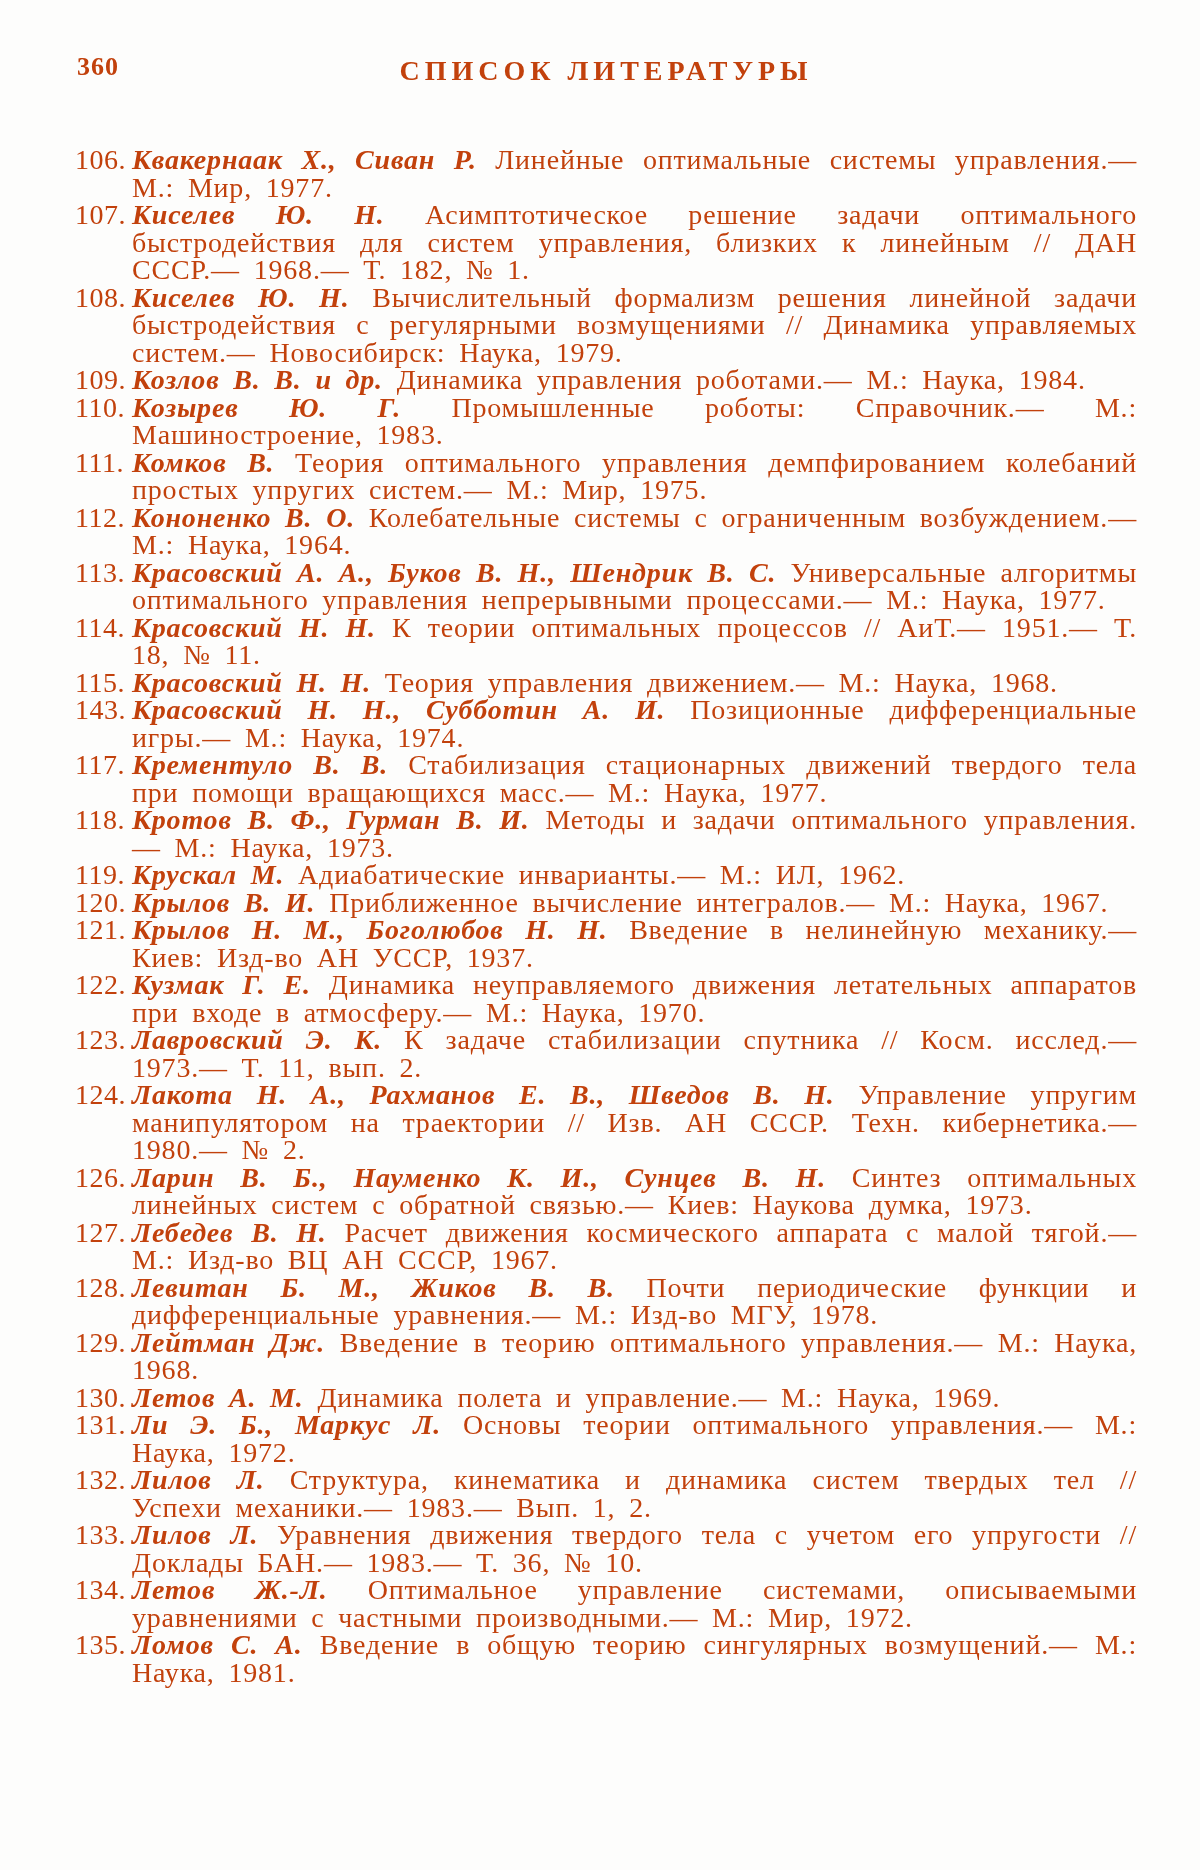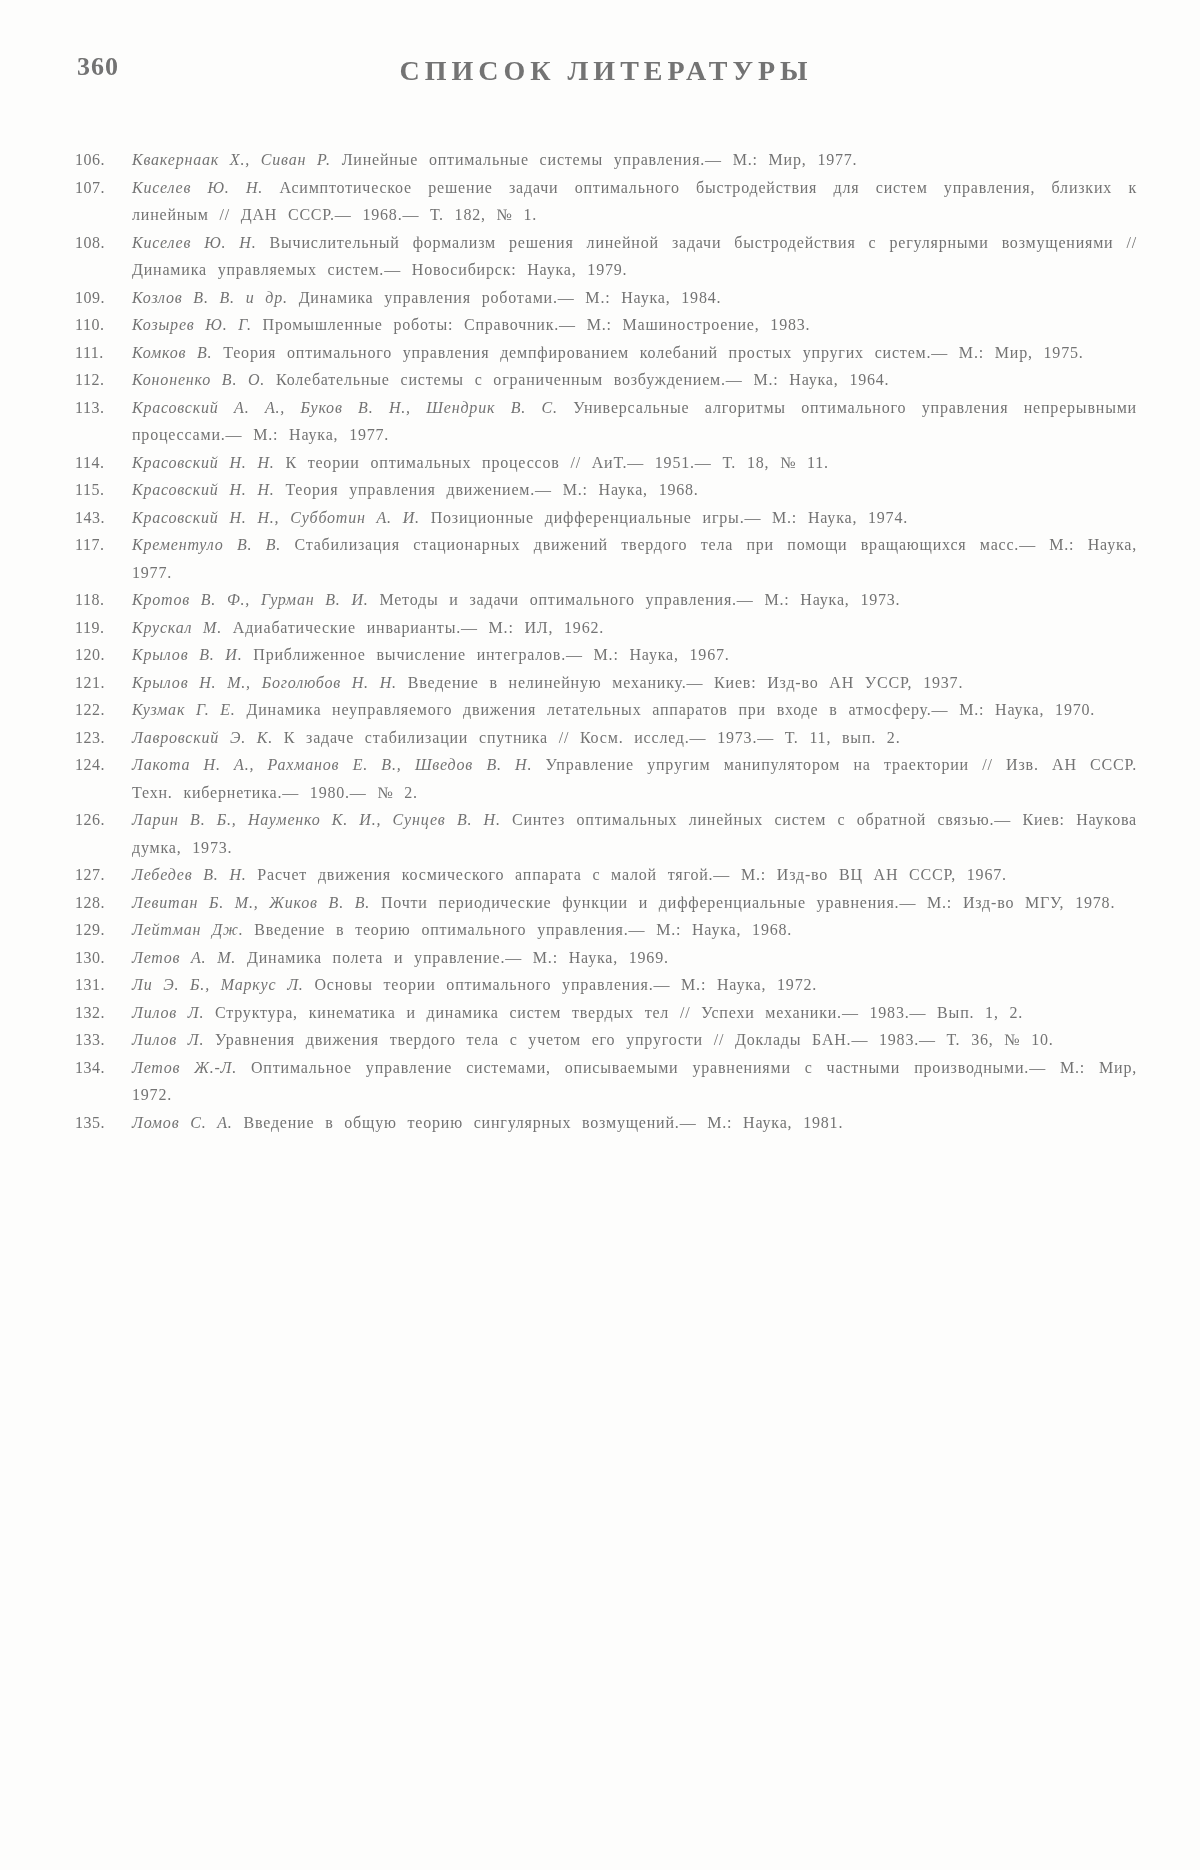--- a/index.html
+++ b/index.html
@@ -2,21 +2,21 @@
 <html lang="ru"><head>
 <meta charset="utf-8">
 <style>
   * { margin: 0; padding: 0; box-sizing: border-box; }
   html, body { background: #ffffff; }
   .page {
     position: relative;
     width: 1200px;
     height: 1870px;
     background: #fdfdfc;
-    color: #737373;
+    color: #c2410c;
     font-family: "Liberation Serif", serif;
     overflow: hidden;
   }
   .content {
     position: absolute;
     left: 75px;
     top: 50px;
     width: 1062px;
   }
   .page-header {
@@ -40,32 +40,32 @@
     padding-top: 5px;
   }
   .ref-list {
     list-style: none;
     margin-top: 60px;
   }
   .ref-entry {
     position: relative;
     padding-left: 57px;
     text-align: justify;
-    font-size: 16px;
+    font-size: 28px;
     line-height: 27.5px;
     letter-spacing: 0.8px;
     word-spacing: 6px;
   }
   .ref-num {
     position: absolute;
     left: 0;
     top: 0;
     letter-spacing: 0.5px;
   }
-  .ref-authors { font-style: italic; }
+  .ref-authors { font-style: italic; font-weight: bold; }
   .ref-text { font-style: normal; }
 </style>
 </head>
 <body>
 
 <div class="page">
   <div class="content">
     <div class="page-header">
       <span class="page-number">360</span>
       <span class="running-title">СПИСОК ЛИТЕРАТУРЫ</span>

